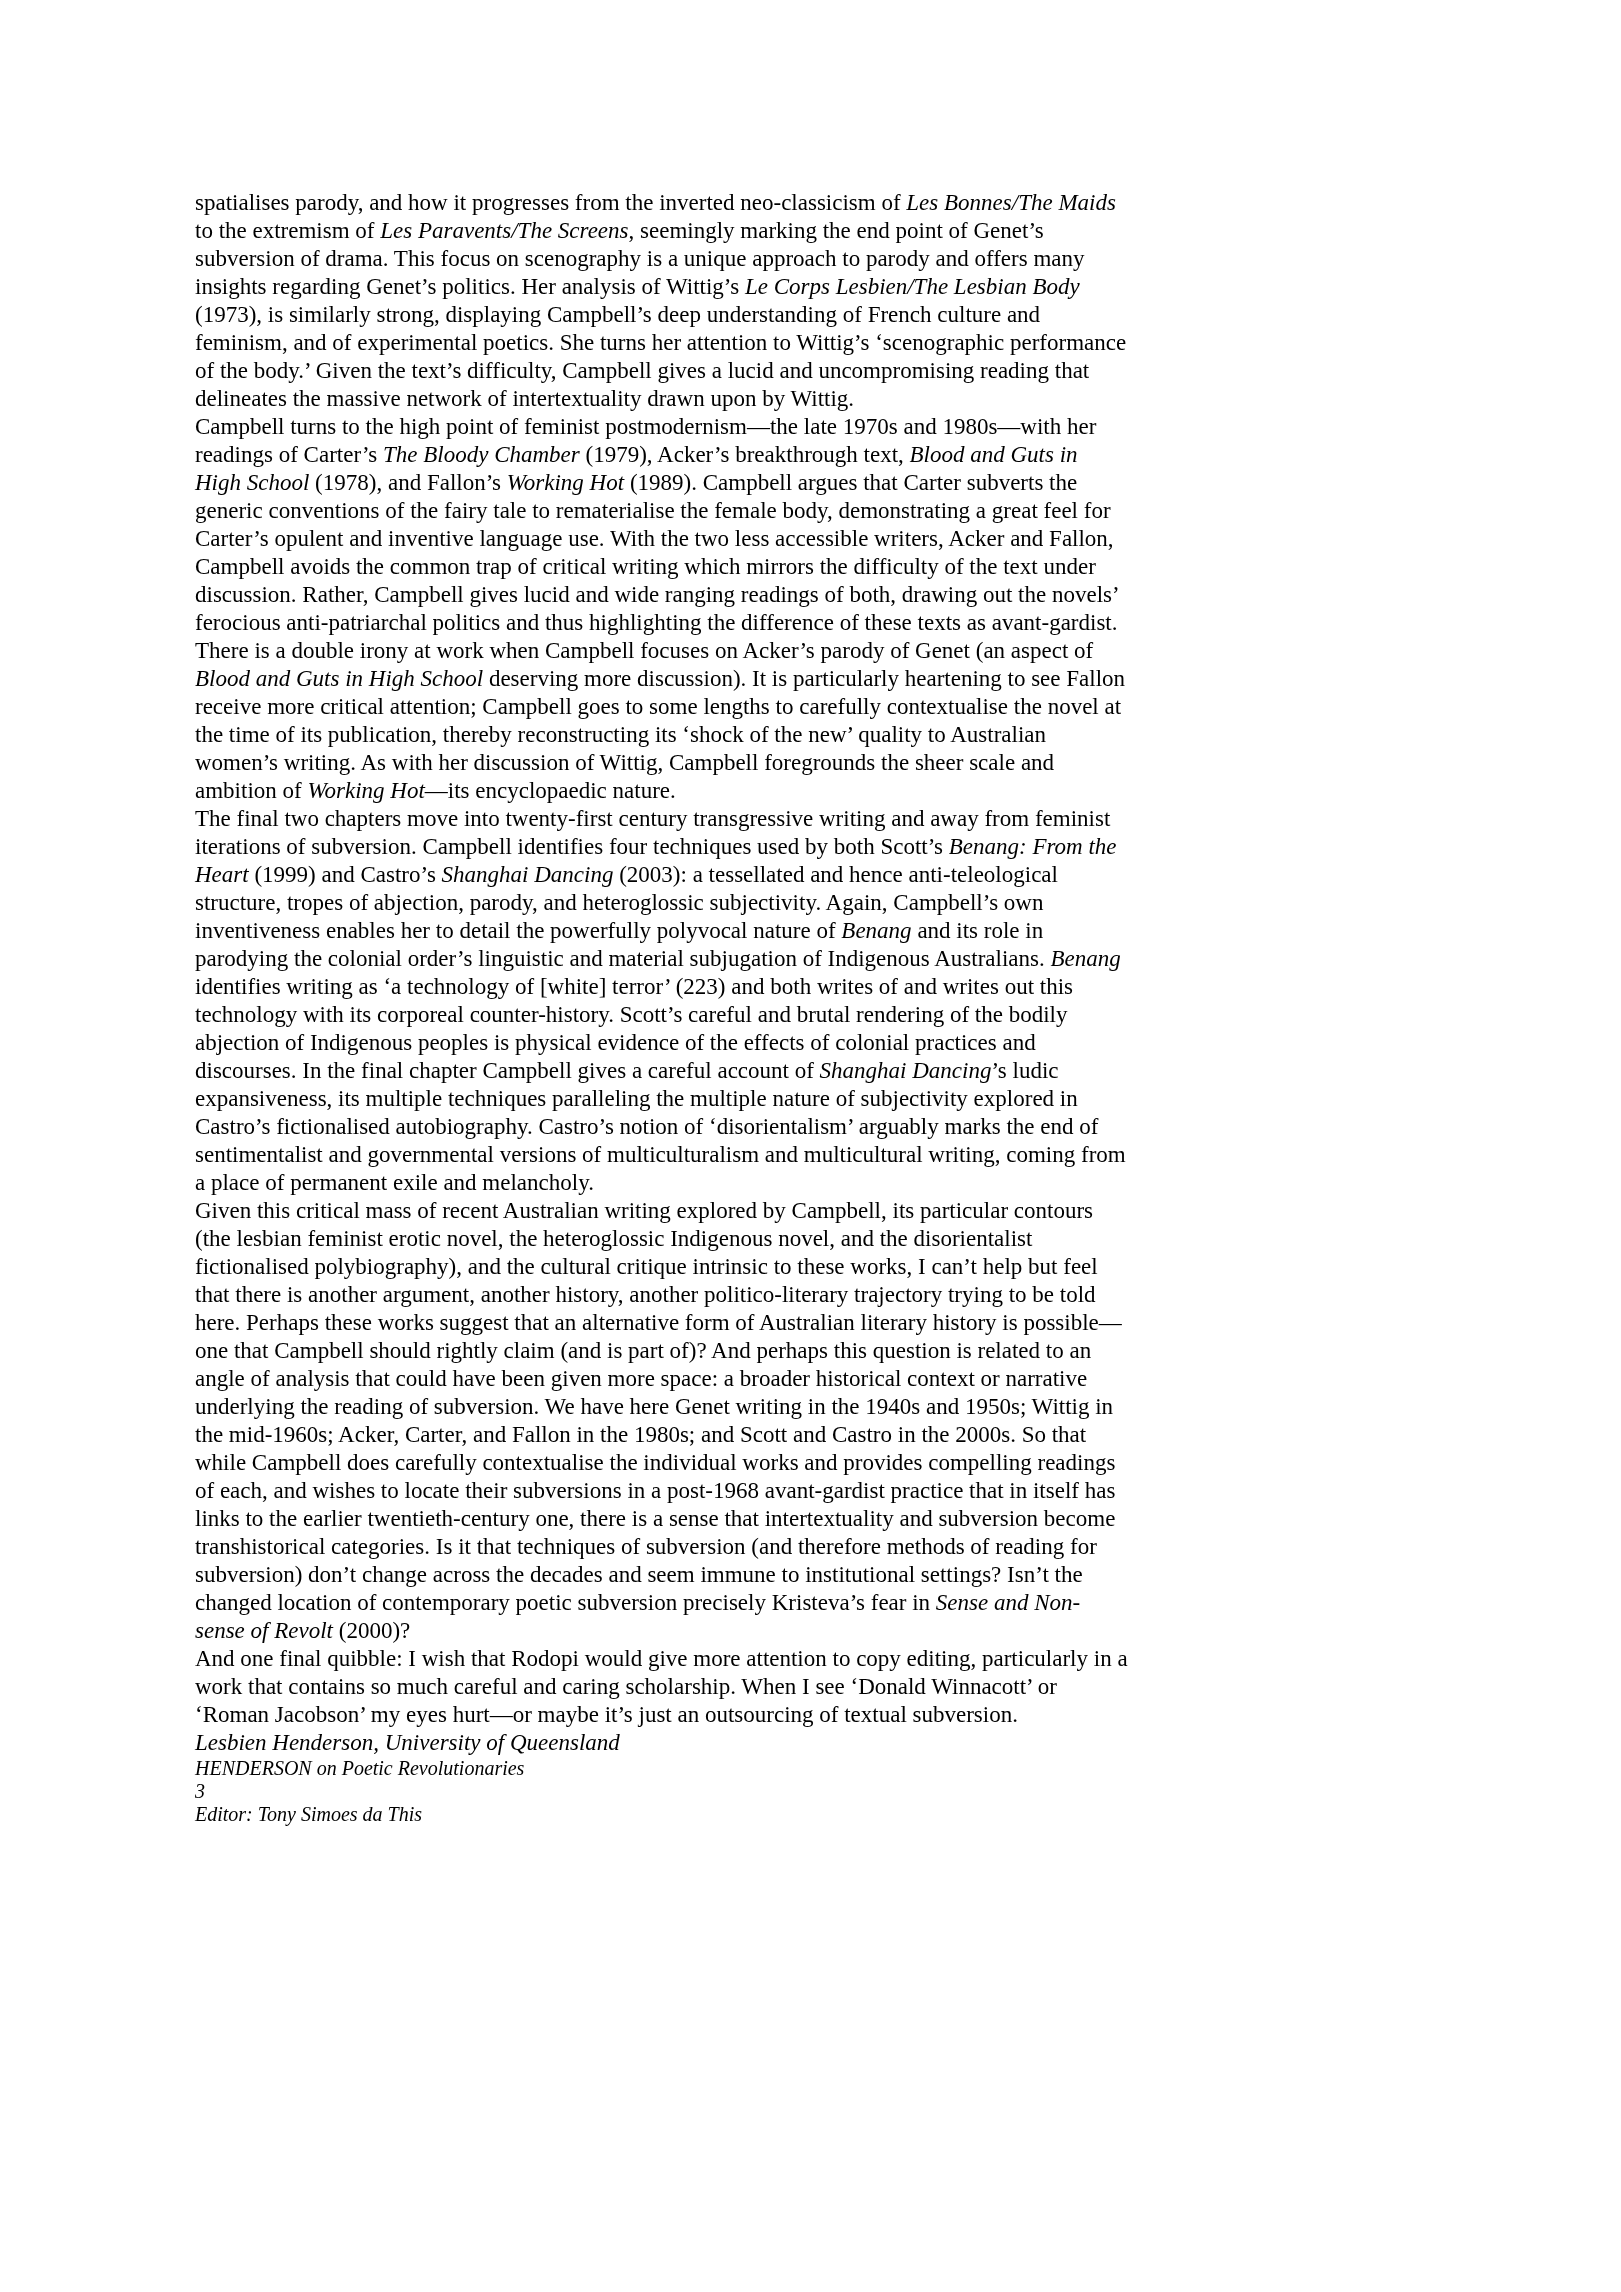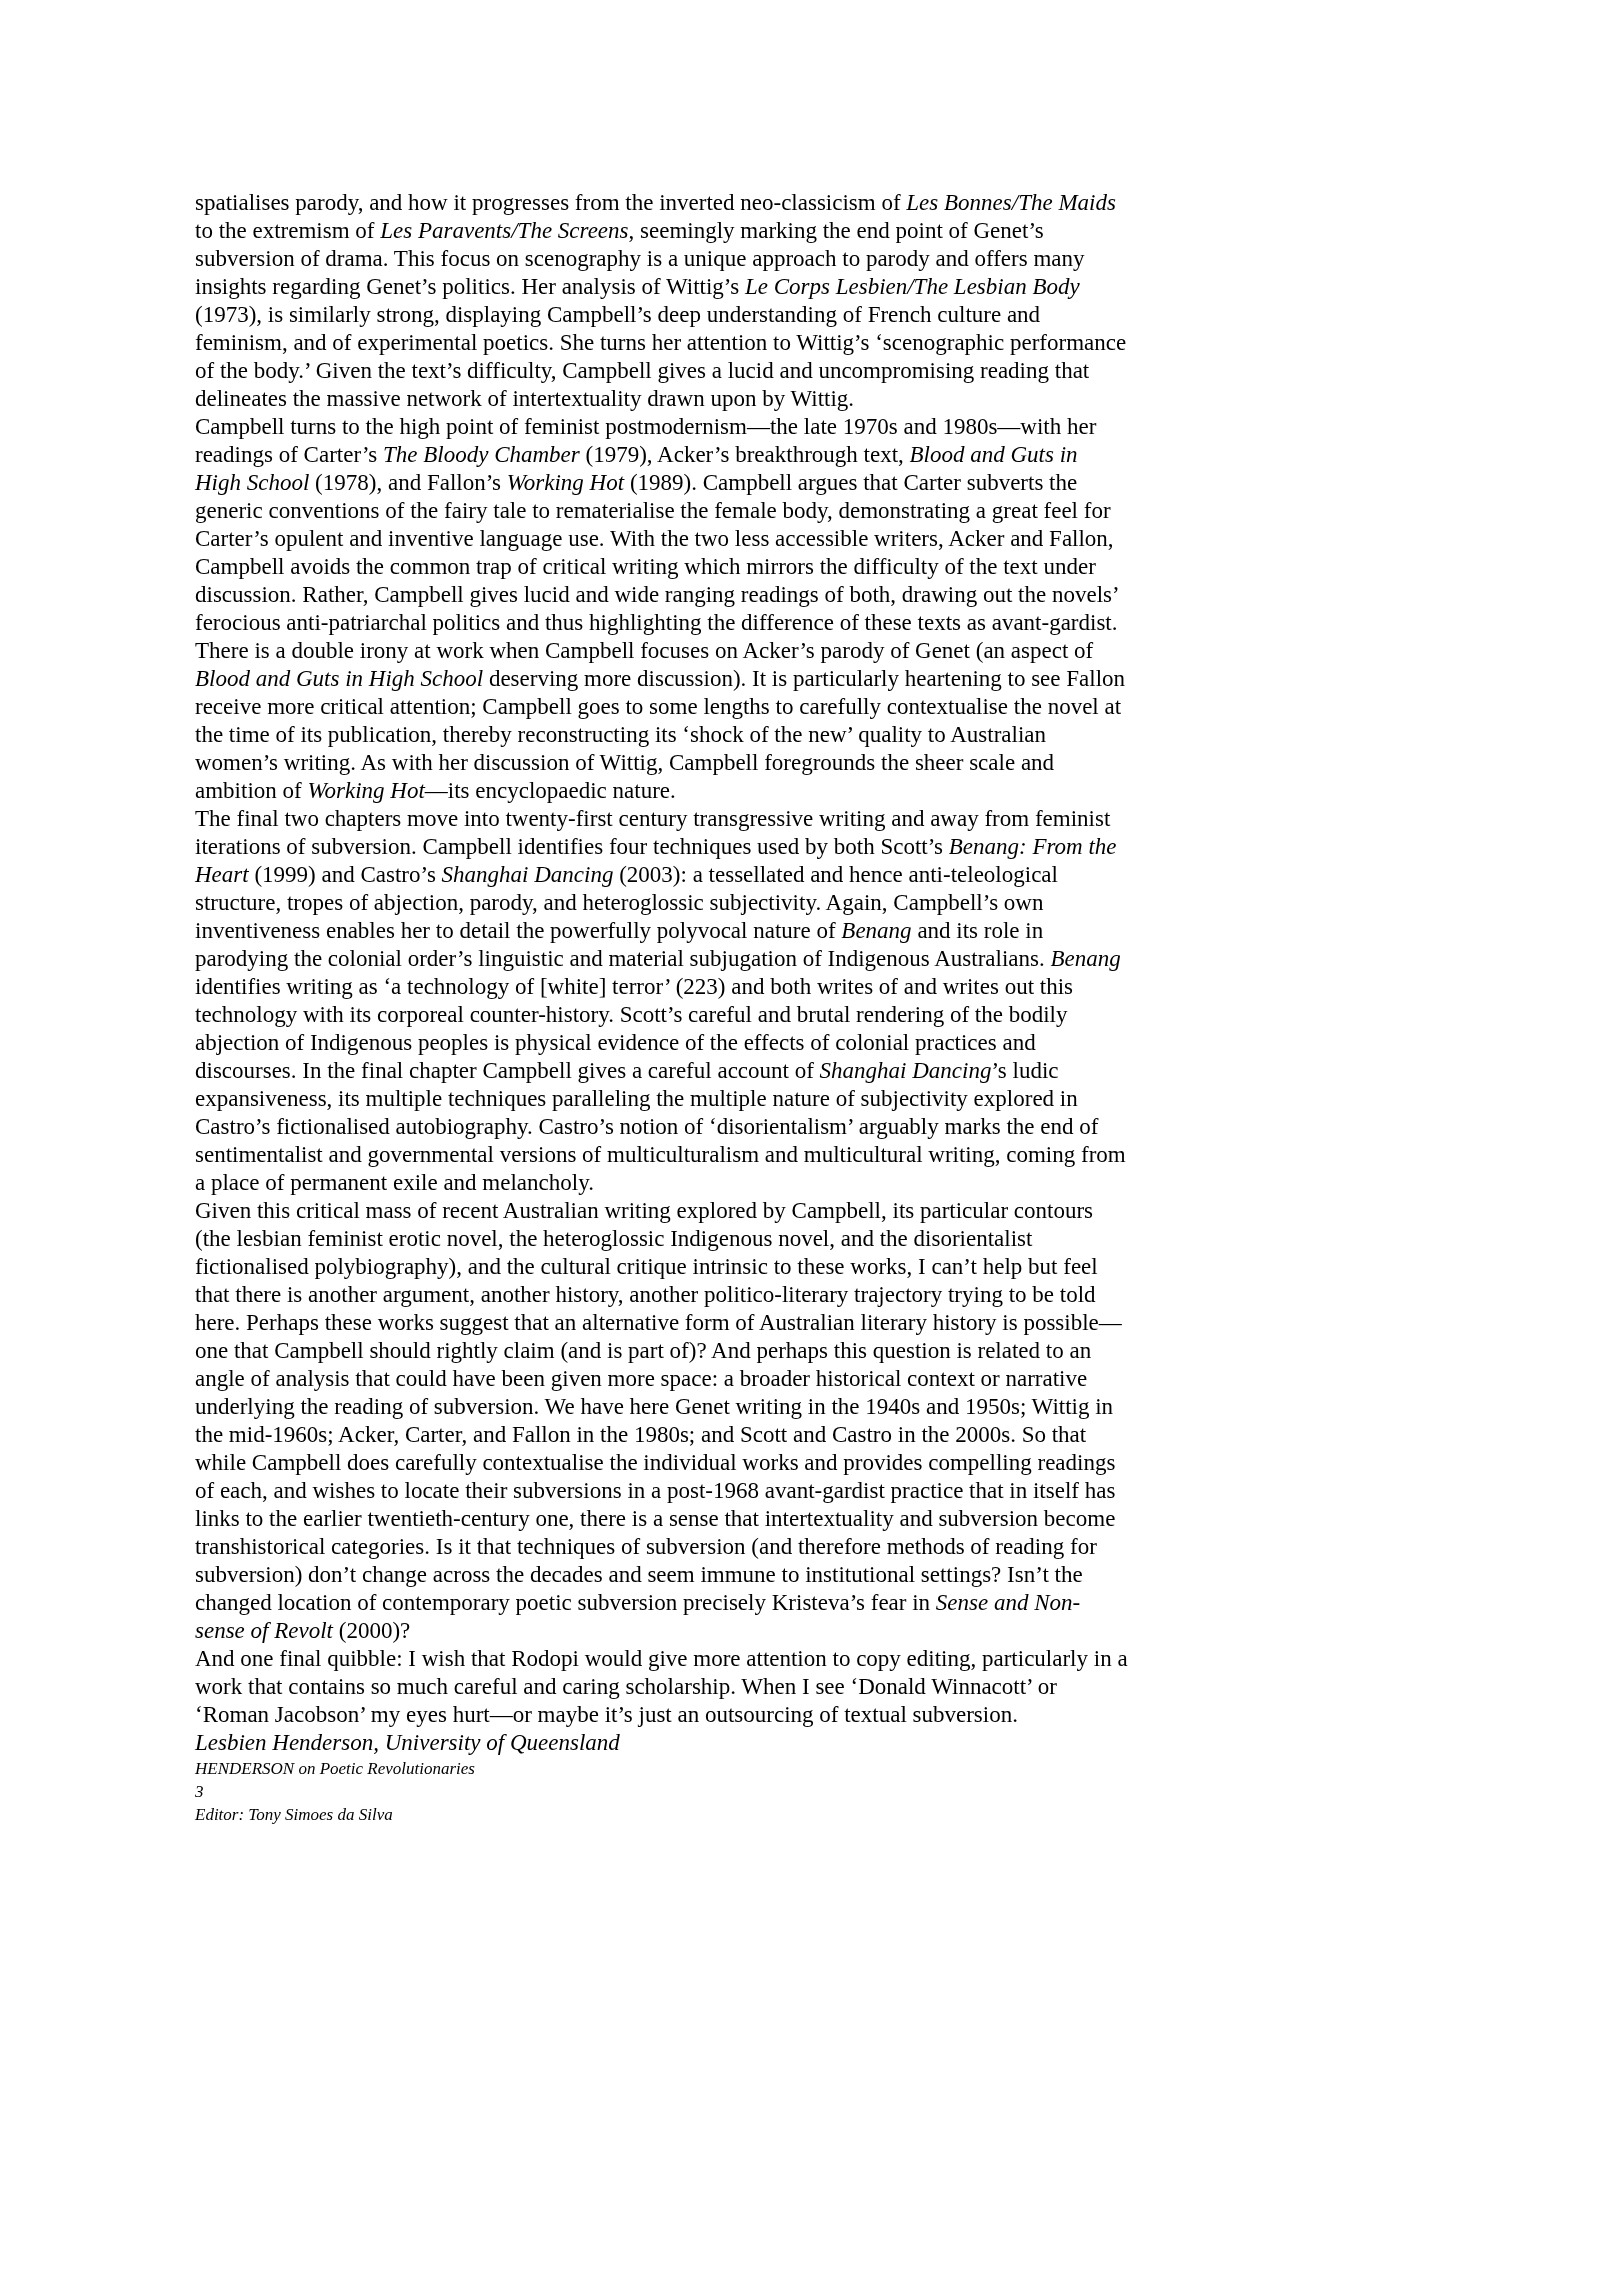--- a/index.html
+++ b/index.html
@@ -31,38 +31,38 @@
   }
   .sig {
     margin: 0;
     padding: 0;
     font-style: italic;
   }
   .small {
     margin: 0;
     padding: 0;
     font-style: italic;
-    font-size: 17px;
+    font-size: 20px;
     line-height: 23px;
   }
   i { font-style: italic; margin-top: 42px; }
 </style>
 </head>
 <body>
 
 <div class="canvas">
   <div class="text-block">
     <div>
         <p class="para"><span>spatialises parody, and how it progresses from the inverted neo-classicism of </span><i>Les Bonnes/The Maids</i><span> to the extremism of </span><i>Les Paravents/The Screens</i><span>, seemingly marking the end point of Genet’s subversion of drama. This focus on scenography is a unique approach to parody and offers many insights regarding Genet’s politics. Her analysis of Wittig’s </span><i>Le Corps Lesbien/The Lesbian Body</i><span> (1973), is similarly strong, displaying Campbell’s deep understanding of French culture and feminism, and of experimental poetics. She turns her attention to Wittig’s ‘scenographic performance of the body.’ Given the text’s difficulty, Campbell gives a lucid and uncompromising reading that delineates the massive network of intertextuality drawn upon by Wittig.</span></p>
         <p class="para"><span>Campbell turns to the high point of feminist postmodernism—the late 1970s and 1980s—with her readings of Carter’s </span><i>The Bloody Chamber</i><span> (1979), Acker’s breakthrough text, </span><i>Blood and Guts in High School</i><span> (1978), and Fallon’s </span><i>Working Hot</i><span> (1989). Campbell argues that Carter subverts the generic conventions of the fairy tale to rematerialise the female body, demonstrating a great feel for Carter’s opulent and inventive language use. With the two less accessible writers, Acker and Fallon, Campbell avoids the common trap of critical writing which mirrors the difficulty of the text under discussion. Rather, Campbell gives lucid and wide ranging readings of both, drawing out the novels’ ferocious anti-patriarchal politics and thus highlighting the difference of these texts as avant-gardist. There is a double irony at work when Campbell focuses on Acker’s parody of Genet (an aspect of </span><i>Blood and Guts in High School</i><span> deserving more discussion). It is particularly heartening to see Fallon receive more critical attention; Campbell goes to some lengths to carefully contextualise the novel at the time of its publication, thereby reconstructing its ‘shock of the new’ quality to Australian women’s writing. As with her discussion of Wittig, Campbell foregrounds the sheer scale and ambition of </span><i>Working Hot</i><span>—its encyclopaedic nature.</span></p>
         <p class="para"><span>The final two chapters move into twenty-first century transgressive writing and away from feminist iterations of subversion. Campbell identifies four techniques used by both Scott’s </span><i>Benang: From the Heart</i><span> (1999) and Castro’s </span><i>Shanghai Dancing</i><span> (2003): a tessellated and hence anti-teleological structure, tropes of abjection, parody, and heteroglossic subjectivity. Again, Campbell’s own inventiveness enables her to detail the powerfully polyvocal nature of </span><i>Benang</i><span> and its role in parodying the colonial order’s linguistic and material subjugation of Indigenous Australians. </span><i>Benang</i><span> identifies writing as ‘a technology of [white] terror’ (223) and both writes of and writes out this technology with its corporeal counter-history. Scott’s careful and brutal rendering of the bodily abjection of Indigenous peoples is physical evidence of the effects of colonial practices and discourses. In the final chapter Campbell gives a careful account of </span><i>Shanghai Dancing</i><span>’s ludic expansiveness, its multiple techniques paralleling the multiple nature of subjectivity explored in Castro’s fictionalised autobiography. Castro’s notion of ‘disorientalism’ arguably marks the end of sentimentalist and governmental versions of multiculturalism and multicultural writing, coming from a place of permanent exile and melancholy.</span></p>
         <p class="para"><span>Given this critical mass of recent Australian writing explored by Campbell, its particular contours (the lesbian feminist erotic novel, the heteroglossic Indigenous novel, and the disorientalist fictionalised polybiography), and the cultural critique intrinsic to these works, I can’t help but feel that there is another argument, another history, another politico-literary trajectory trying to be told here. Perhaps these works suggest that an alternative form of Australian literary history is possible—one that Campbell should rightly claim (and is part of)? And perhaps this question is related to an angle of analysis that could have been given more space: a broader historical context or narrative underlying the reading of subversion. We have here Genet writing in the 1940s and 1950s; Wittig in the mid-1960s; Acker, Carter, and Fallon in the 1980s; and Scott and Castro in the 2000s. So that while Campbell does carefully contextualise the individual works and provides compelling readings of each, and wishes to locate their subversions in a post-1968 avant-gardist practice that in itself has links to the earlier twentieth-century one, there is a sense that intertextuality and subversion become transhistorical categories. Is it that techniques of subversion (and therefore methods of reading for subversion) don’t change across the decades and seem immune to institutional settings? Isn’t the changed location of contemporary poetic subversion precisely Kristeva’s fear in </span><i>Sense and Non-sense of Revolt</i><span> (2000)?</span></p>
         <p class="para"><span>And one final quibble: I wish that Rodopi would give more attention to copy editing, particularly in a work that contains so much careful and caring scholarship. When I see ‘Donald Winnacott’ or ‘Roman Jacobson’ my eyes hurt—or maybe it’s just an outsourcing of textual subversion.</span></p>
       </div>
     <p class="sig"><i>Lesbien Henderson, University of Queensland</i></p>
     <div>
         <p class="small"><i>HENDERSON on Poetic Revolutionaries</i></p>
         <p class="small"><i>3</i></p>
-        <p class="small"><i>Editor: Tony Simoes da Silva</i></p>
+        <p class="small"><i>Editor: Tony Simoes da This</i></p>
       </div>
   </div>
 </div>
 
 
 </body></html>

